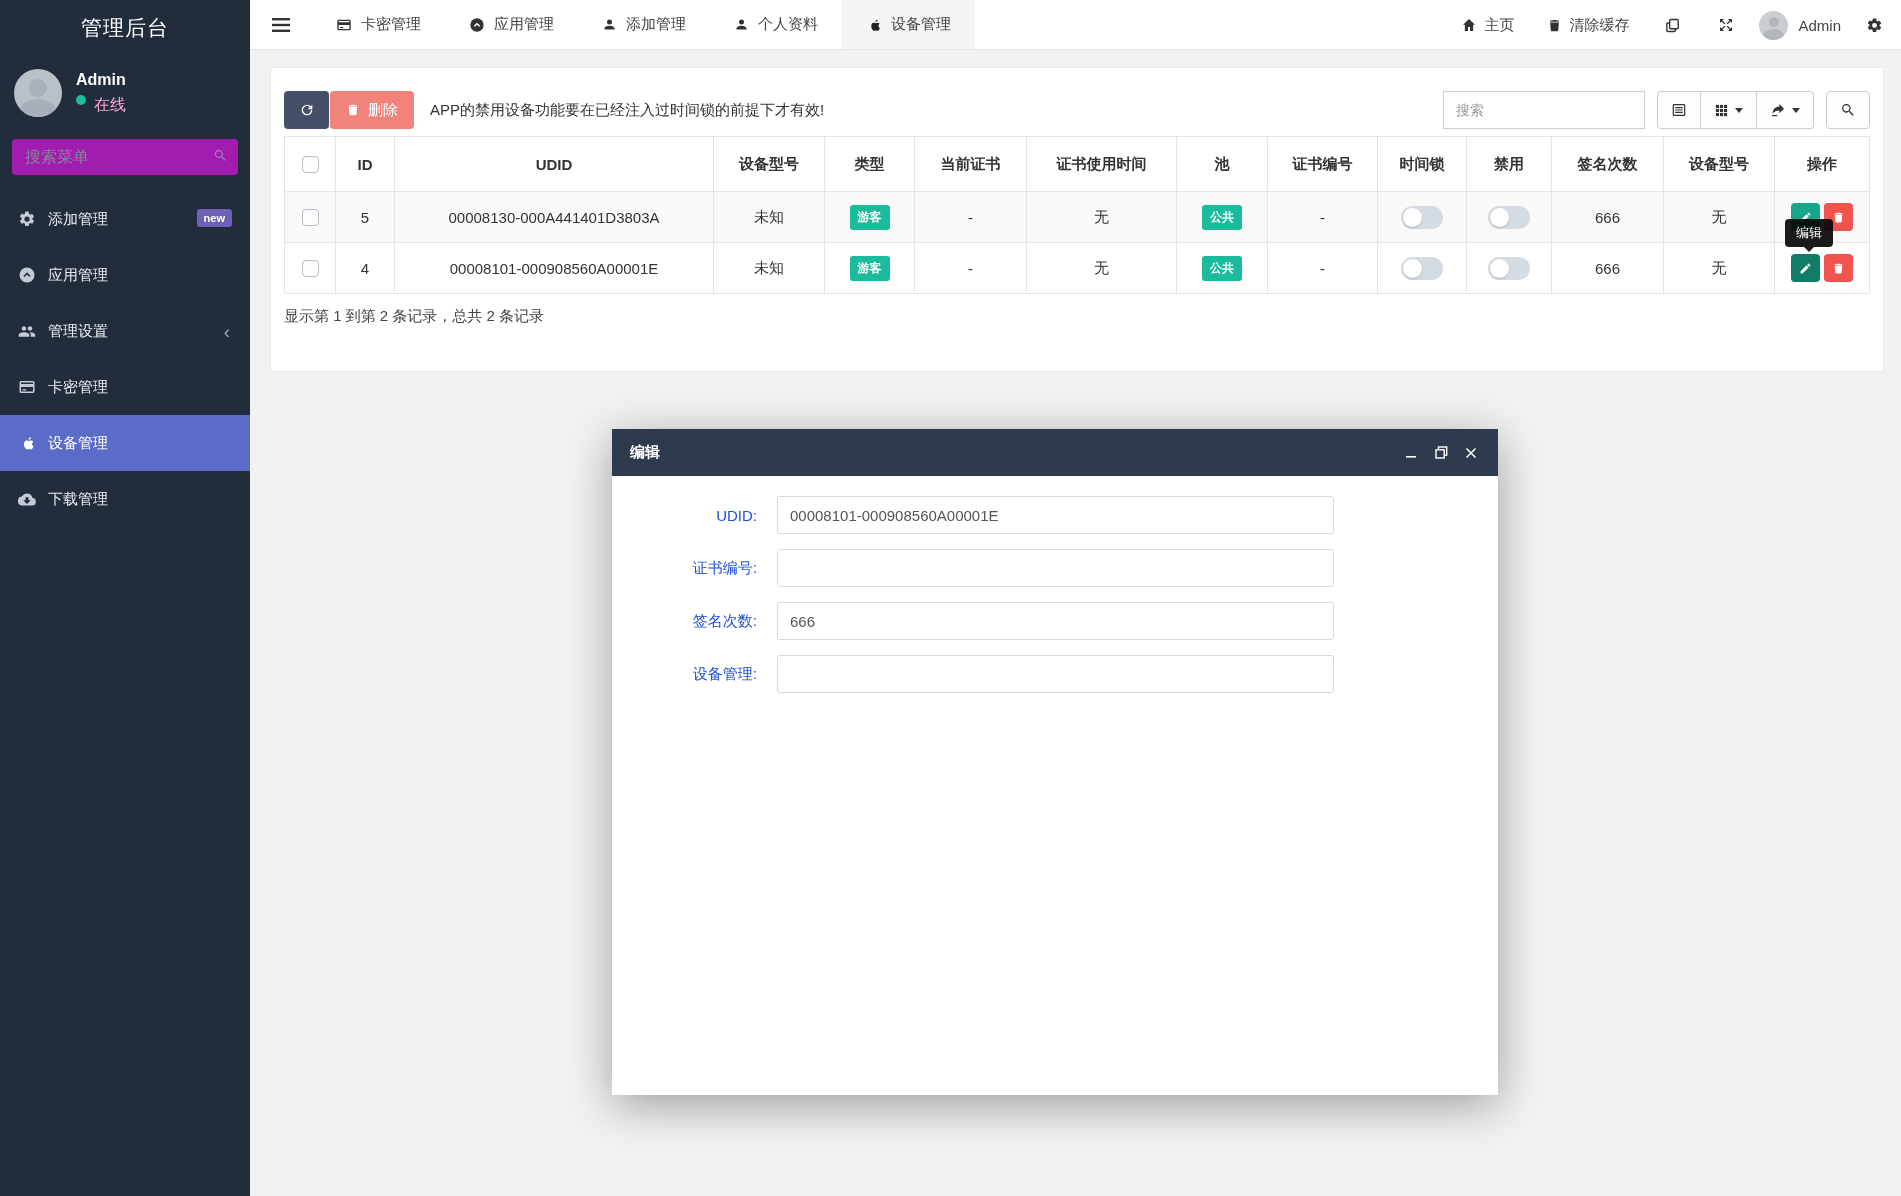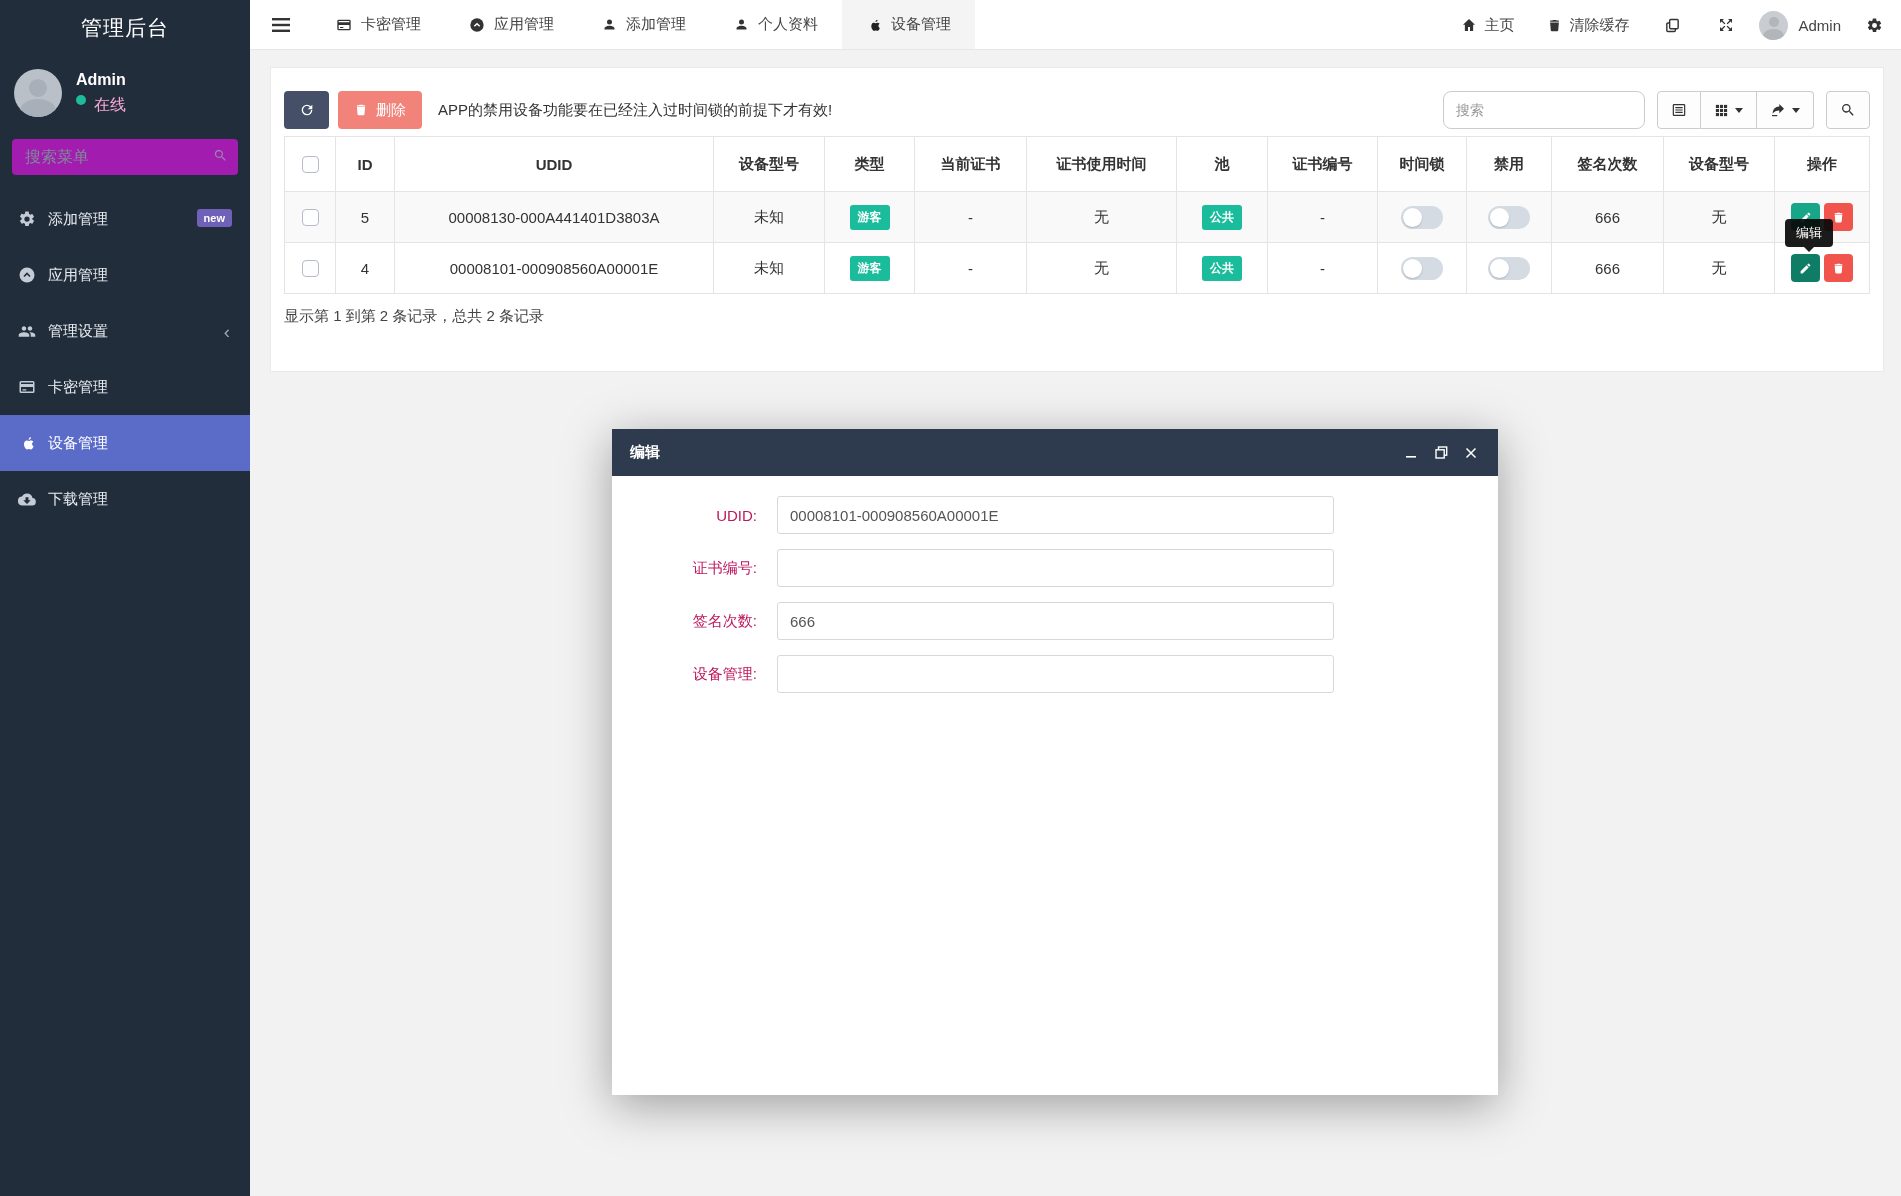--- a/index.html
+++ b/index.html
@@ -42,24 +42,24 @@
   .avatar-sm .head { position:absolute; left:9.5px; top:6px; width:10px; height:10px; border-radius:50%; background:#b2b6bb; }
   .avatar-sm .bodyp { position:absolute; left:4px; top:18px; width:21px; height:14px; border-radius:50% 50% 0 0; background:#b2b6bb; }
   .nav-user { display:flex; align-items:center; gap:10px; cursor:pointer; color:#444; }
 
   
   .content { position:absolute; left:250px; top:50px; width:1651px; height:1146px; }
   .card { position:absolute; left:20px; top:17px; width:1614px; height:305px; background:#fff; border:1px solid #e9e9e9; padding:0 13px; }
   .toolbar { position:relative; height:38px; margin-top:23px; display:flex; align-items:center; }
   .btn { border:0; border-radius:4px; cursor:pointer; font-size:15px; display:inline-flex; align-items:center; justify-content:center; font-family:inherit; }
   .btn-refresh { width:45px; height:38px; background:#455068; color:#fff; }
-  .btn-delete { height:38px; background:#f2837b; color:#fff; padding:0 16px; margin-left:9px; gap:8px; }
+  .btn-delete { height:38px; background:#f2837b; color:#fff; padding:0 16px; margin-left:1px; gap:8px; }
   .notice { margin-left:16px; font-size:15px; color:#333; }
   .toolbar-right { position:absolute; right:0; top:0; display:flex; align-items:center; }
-  .search-box { width:202px; height:38px; border:1px solid #ccc; border-radius:8px; font-size:14px; padding:0 12px; color:#555; outline:none; font-family:inherit; }
+  .search-box { width:202px; height:38px; border:1px solid #ccc; border-radius:0; font-size:14px; padding:0 12px; color:#555; outline:none; font-family:inherit; }
   .search-box::placeholder { color:#999; }
   .btn-group { display:flex; margin-left:12px; }
   .tool-btn { height:38px; background:#fdfdfd; border:1px solid #ccc; color:#333; padding:0 13px; display:inline-flex; align-items:center; gap:6px; cursor:pointer; }
   .btn-group .tool-btn + .tool-btn { border-left:0; }
   .btn-group .tool-btn:first-child { border-radius:4px 0 0 4px; }
   .btn-group .tool-btn:last-child { border-radius:0 4px 4px 0; }
   .tool-btn.single { border-radius:4px; margin-left:12px; }
   .caret { width:0; height:0; border-left:4px solid transparent; border-right:4px solid transparent; border-top:5px solid #333; }
 
   
@@ -83,21 +83,21 @@
   .tip::after { content:''; position:absolute; left:50%; margin-left:-5px; top:100%; border:5px solid transparent; border-top-color:rgba(8,8,8,.92); }
 
   
   .modal { position:absolute; left:612px; top:429px; width:886px; height:666px; background:#fff; box-shadow:0 10px 45px rgba(0,0,0,.35); z-index:20; }
   .modal-header { height:47px; background:#2e3b4e; color:#fff; display:flex; align-items:center; padding:0 18px; }
   .modal-title { font-weight:bold; font-size:15px; }
   .win-controls { margin-left:auto; display:flex; align-items:center; gap:12px; }
   .win-btn { width:18px; height:18px; display:inline-flex; align-items:center; justify-content:center; cursor:pointer; color:#fff; }
   .modal-body { height:556px; padding-top:20px; }
   .form-row { display:flex; align-items:center; height:38px; margin-bottom:15px; }
-  .form-label { width:145px; text-align:right; font-size:15px; color:#be185d; padding-right:0; }
+  .form-label { width:145px; text-align:right; font-size:15px; color:#1d4ed8; padding-right:0; }
   .form-input { margin-left:20px; width:557px; height:38px; border:1px solid #d5d9de; border-radius:3px; font-size:15px; color:#555; padding:0 12px; outline:none; font-family:inherit; }
   .modal-footer { height:63px; background:#f4f4f4; border-top:1px solid #e7e7e7; display:flex; align-items:center; padding-left:160px; }
   .btn-ok { background:#17b394; color:#fff; height:34px; padding:0 15px; font-size:14px; }
   .btn-reset { background:#fafafa; color:#333; border:1px solid #ccc; height:34px; padding:0 13px; font-size:14px; margin-left:8px; }
   svg { display:block; }
 </style>
 </head>
 <body>
 
 <div class="app">

